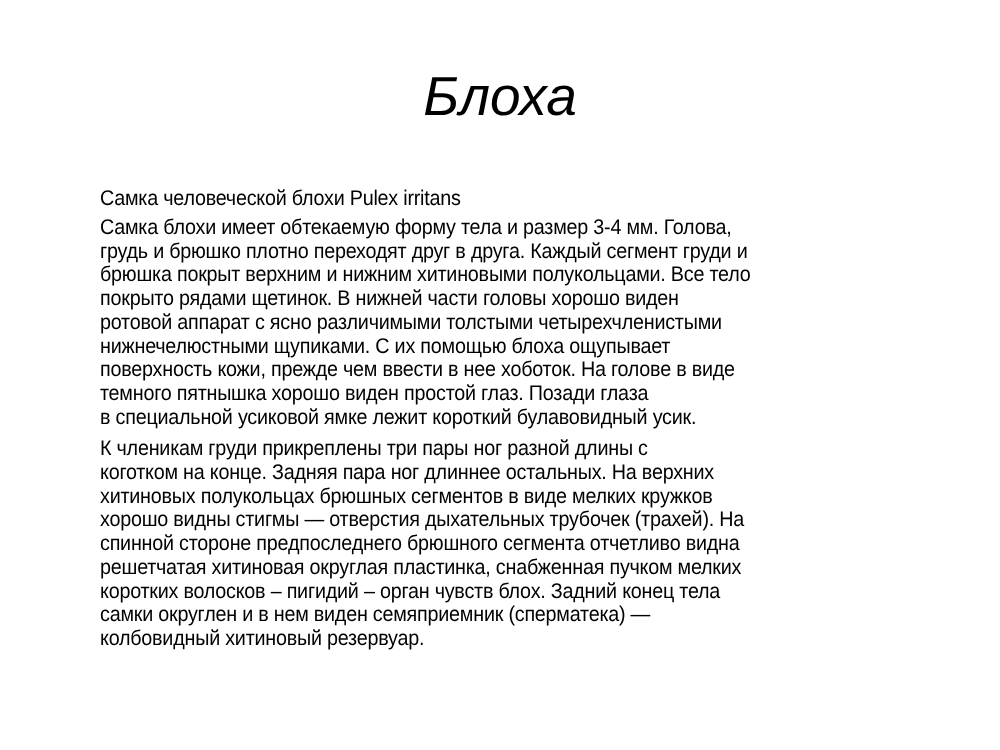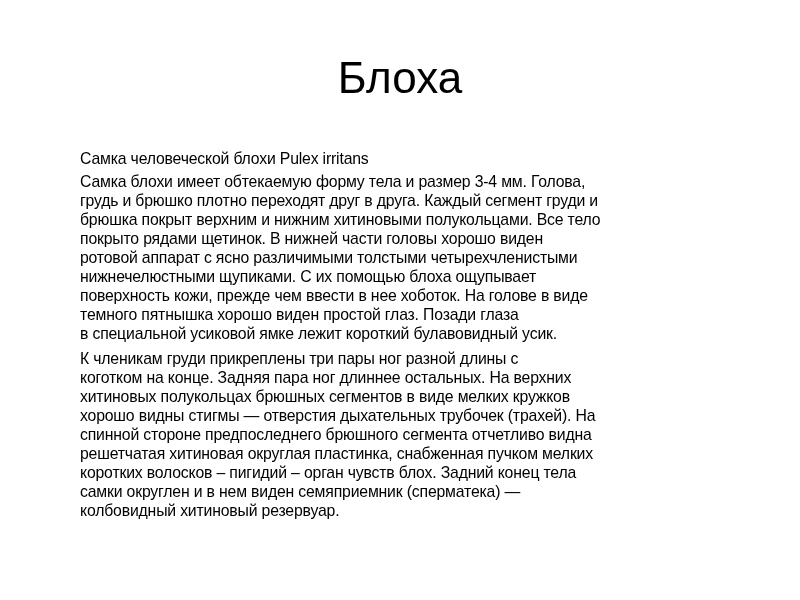--- a/index.html
+++ b/index.html
@@ -1,17 +1,17 @@
 <!DOCTYPE html>
 <html><head>
 <meta charset="utf-8">
 <style>
   html, body { margin: 0; padding: 0; }
   body { width: 800px; height: 600px; background: #ffffff; position: relative; overflow: hidden; font-family: "Liberation Sans", sans-serif; color: #000; }
-  .title { position: absolute; left: 0; top: 52px; width: 800px; text-align: center; font-size: 44px; line-height: 52px; }
+  .title { position: absolute; left: 0; top: 52px; width: 800px; text-align: center; font-size: 44px; line-height: 52px; font-style: italic; }
   .line { position: absolute; white-space: nowrap; font-size: 17px; line-height: 19px; letter-spacing: -0.2px; transform-origin: left top; transform: scaleX(0.93); }
 </style>
 </head>
 <body>
 
 <div>
   <div class="title">Блоха</div>
 
   <div class="line" style="left:80px;top:149px;">Самка человеческой блохи Pulex irritans</div>
 

